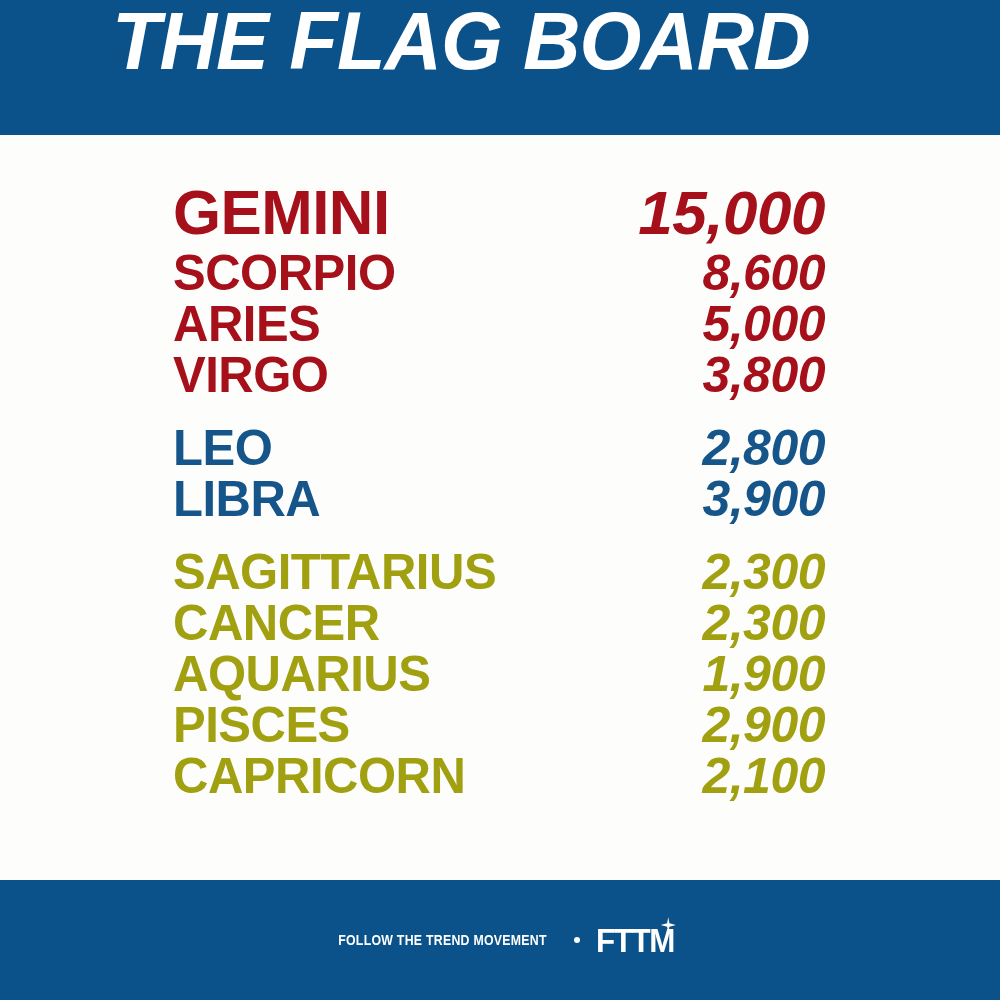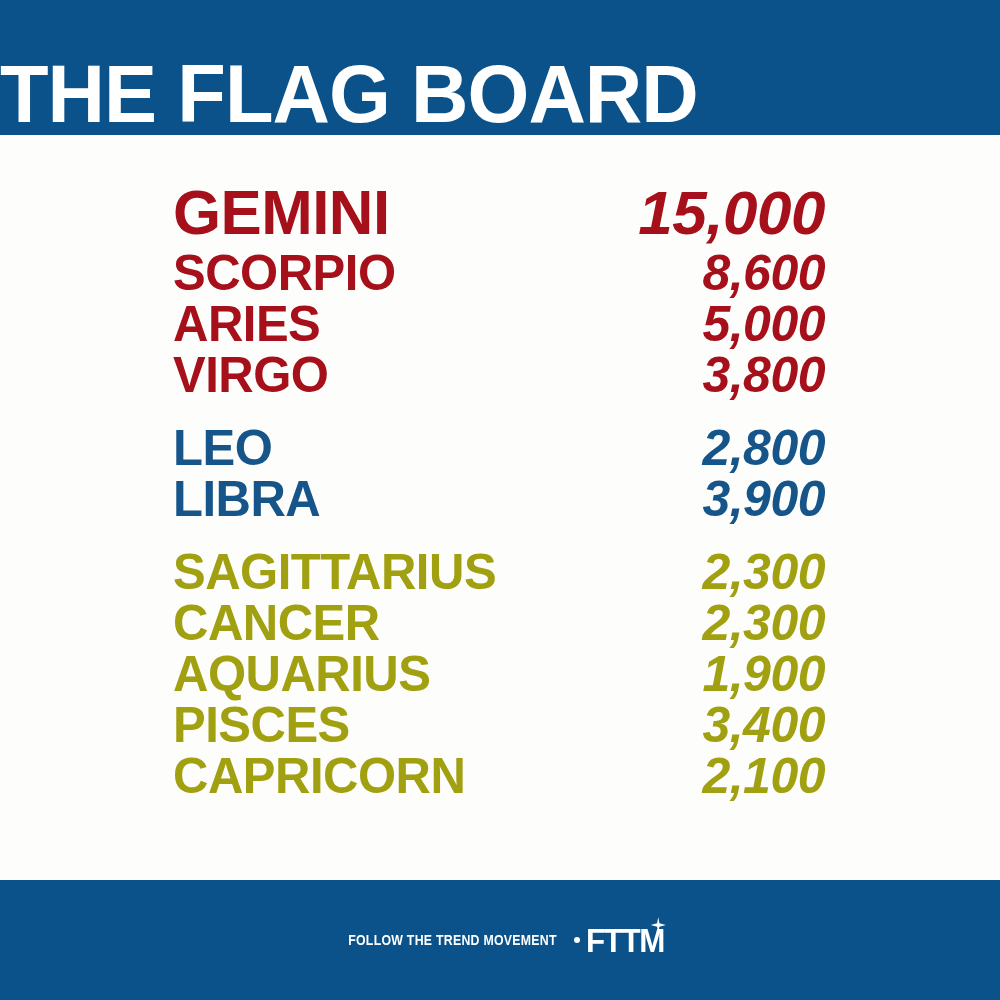--- a/index.html
+++ b/index.html
@@ -14,22 +14,24 @@
     width:1000px; height:1000px;
     background:#ffffff;
     display:flex; flex-direction:column;
   }
 
   
   .header {
     height:135px;
     background:#0b548c;
     background-image:linear-gradient(#0a5289, #0a5289);
-    display:flex; align-items:flex-end;
+    display:flex; align-items:flex-start;
+    padding-left:112px;
     flex:0 0 135px;
+    font-style:italic;
   }
   .header-title {
     color:#ffffff;
     font-family:"Liberation Sans", sans-serif;
     font-weight:bold;
     font-size:82px;
     line-height:82px;
     letter-spacing:-1px;
     transform:scaleX(0.97);
     transform-origin:left center;
@@ -81,21 +83,21 @@
   .group.olive  .name, .group.olive  .value { color:#a1a011; }
 
   
   .footer {
     height:120px;
     flex:0 0 120px;
     background:#0a5289;
     display:flex;
     align-items:center;
     justify-content:center;
-    gap:0;
+    gap:10px;
   }
   .footer-tagline {
     color:#ffffff;
     font-weight:bold;
     font-size:14px;
     letter-spacing:0.3px;
     transform:scaleX(0.88);
     transform-origin:center;
     white-space:nowrap;
   }
@@ -173,21 +175,21 @@
       <div class="row">
         <span class="name">CANCER</span>
         <span class="value">2,300</span>
       </div>
       <div class="row">
         <span class="name">AQUARIUS</span>
         <span class="value">1,900</span>
       </div>
       <div class="row">
         <span class="name">PISCES</span>
-        <span class="value">3,400</span>
+        <span class="value">2,900</span>
       </div>
       <div class="row">
         <span class="name">CAPRICORN</span>
         <span class="value">2,100</span>
       </div>
     </div>
 
   </div>
 
   <div class="footer">

